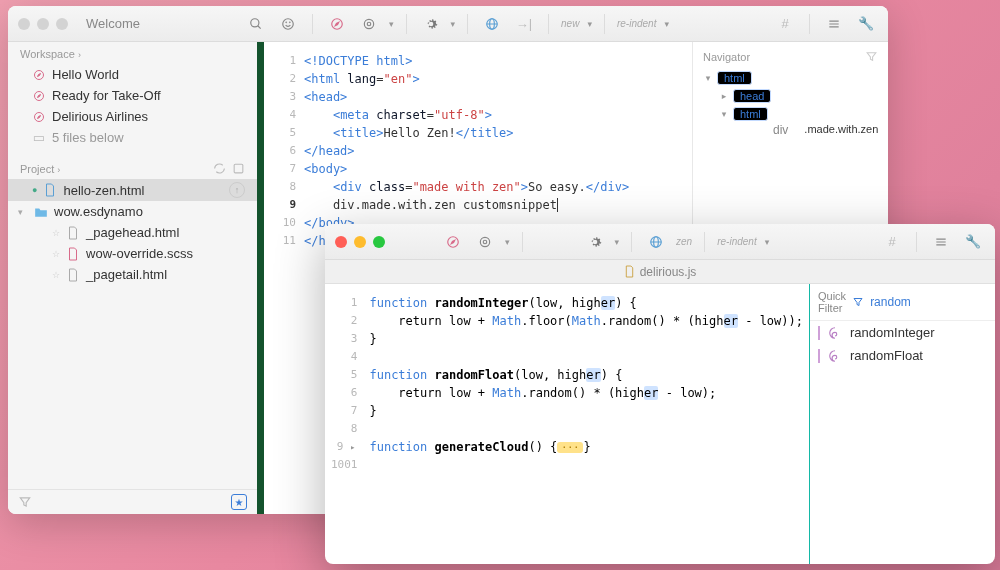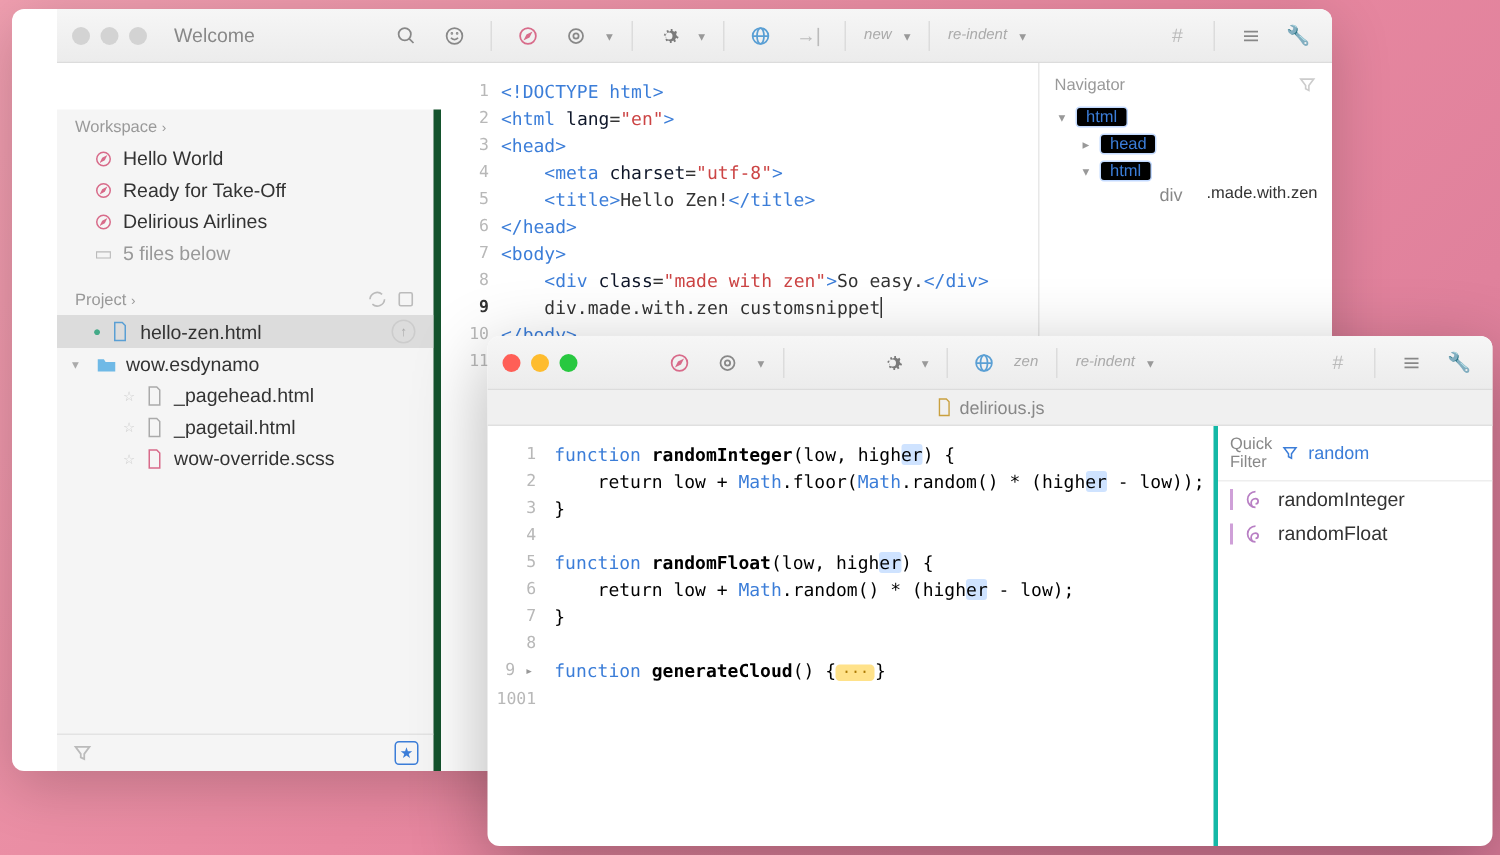--- a/index.html
+++ b/index.html
@@ -15,21 +15,20 @@
 .main-window {
   position: absolute;
   left: 8px; top: 6px;
   width: 880px; height: 508px;
   background: #fff;
   border-radius: 8px;
   box-shadow: 0 10px 40px rgba(0,0,0,0.2);
   display: flex;
   flex-direction: column;
   overflow: hidden;
-  padding-left: 30px;
 }
 .sec-window {
   position: absolute;
   left: 325px; top: 224px;
   width: 670px; height: 340px;
   background: #fff;
   border-radius: 8px;
   box-shadow: 0 14px 50px rgba(0,0,0,0.3);
   display: flex;
   flex-direction: column;
@@ -55,25 +54,24 @@
   border-radius: 4px; color: #888; cursor: pointer;
 }
 .tb-chev { font-size: 9px; color: #999; }
 .tb-text { color: #aaa; font-size: 10px; font-style: italic; }
 .flex1 { flex: 1; }
 .main-body { display: flex; flex: 1; overflow: hidden; }
 
 .sidebar {
   width: 256px;
   background: #f5f5f5;
-  border-right: 5px solid #14532d;
+  border-right: 7px solid #14532d;
   display: flex;
   flex-direction: column;
   overflow: hidden;
-  margin-top: 31px;
 }
 .sb-section-hdr {
   padding: 6px 12px 4px;
   color: #999; font-size: 11px;
   display: flex; align-items: center; justify-content: space-between;
 }
 .sb-hdr-icons { display: flex; gap: 6px; color: #bbb; }
 .sb-item {
   display: flex; align-items: center; gap: 6px;
   padding: 3px 12px 3px 24px;
@@ -118,21 +116,21 @@
 .nav-div-cls { color:#333; font-size:11px; }
 .nav-bar { width:2px; background:#3b7dd8; margin-right:6px; align-self:stretch; }
 
 .sec-tabbar { height: 24px; background:#f0f0f0; border-bottom:1px solid #e0e0e0; display:flex; align-items:center; justify-content:center; gap:5px; color:#888; font-size:12px; }
 
 .sec-body { display:flex; flex:1; overflow:hidden; }
 .sec-code-col { flex:1; display:flex; overflow:hidden; }
 .sec-gutter { width:44px; text-align:right; padding: 10px 4px 0 0; color:#b8b8b8; font-family:"SF Mono",Menlo,monospace; font-size:11px; line-height:18px; }
 .sec-gutter .arrow { color:#999; font-size:9px; padding-right:2px; }
 .sec-code { flex:1; padding:10px 6px 0 8px; font-family:"SF Mono",Menlo,monospace; font-size:12px; line-height:18px; white-space:pre; }
-.sec-side { width:186px; border-left:3px solid #14b8a6; display:flex; flex-direction:column; }
+.sec-side { width:186px; border-left:1px solid #14b8a6; display:flex; flex-direction:column; }
 .qf-row { border-bottom:1px solid #eee; padding:6px 8px; display:flex; align-items:center; gap:6px; color:#888; font-size:11px; }
 .qf-input { border:none; outline:none; color:#3b7dd8; font-size:12px; flex:1; background:transparent; }
 .sym-item { display:flex; align-items:center; gap:8px; padding:4px 8px; color:#333; }
 .sym-bar { width:2px; height:14px; background:#cfa0d8; }
 .swirl { width:14px; height:14px; color:#b87fc4; }
 
 svg { display:block; }
 .ico-compass { color:#d86b8a; }
 .ico-file-css { color:#d86b8a; }
 .ico-file-html { color:#5a9fd4; }
@@ -293,35 +291,35 @@
         <span style="color:#ccc;font-size:9px">☆</span>
         <span class="ico ico-file-gen">
             <svg width="12" height="14" viewBox="0 0 24 28" fill="none" stroke="currentColor" stroke-width="2">
               <path d="M5 2h10l4 4v20H5z"></path>
             </svg>
           </span>
         <span>_pagehead.html</span>
       </div>
       <div class="sb-item sub">
         <span style="color:#ccc;font-size:9px">☆</span>
+        <span class="ico ico-file-scss">
+            <svg width="12" height="14" viewBox="0 0 24 28" fill="none" stroke="currentColor" stroke-width="2">
+              <path d="M5 2h10l4 4v20H5z"></path>
+            </svg>
+          </span>
+        <span>wow-override.scss</span>
+      </div>
+      <div class="sb-item sub">
+        <span style="color:#ccc;font-size:9px">☆</span>
         <span class="ico ico-file-gen">
             <svg width="12" height="14" viewBox="0 0 24 28" fill="none" stroke="currentColor" stroke-width="2">
               <path d="M5 2h10l4 4v20H5z"></path>
             </svg>
           </span>
         <span>_pagetail.html</span>
-      </div>
-      <div class="sb-item sub">
-        <span style="color:#ccc;font-size:9px">☆</span>
-        <span class="ico ico-file-scss">
-            <svg width="12" height="14" viewBox="0 0 24 28" fill="none" stroke="currentColor" stroke-width="2">
-              <path d="M5 2h10l4 4v20H5z"></path>
-            </svg>
-          </span>
-        <span>wow-override.scss</span>
       </div>
 
       <div class="sb-foot">
         <span>
             <svg width="14" height="14" viewBox="0 0 24 24" fill="none" stroke="currentColor" stroke-width="2">
               <path d="M4 5h16l-6 8v6l-4-2v-4z"></path>
             </svg>
           </span>
         <span class="sq-star">★</span>
       </div>

